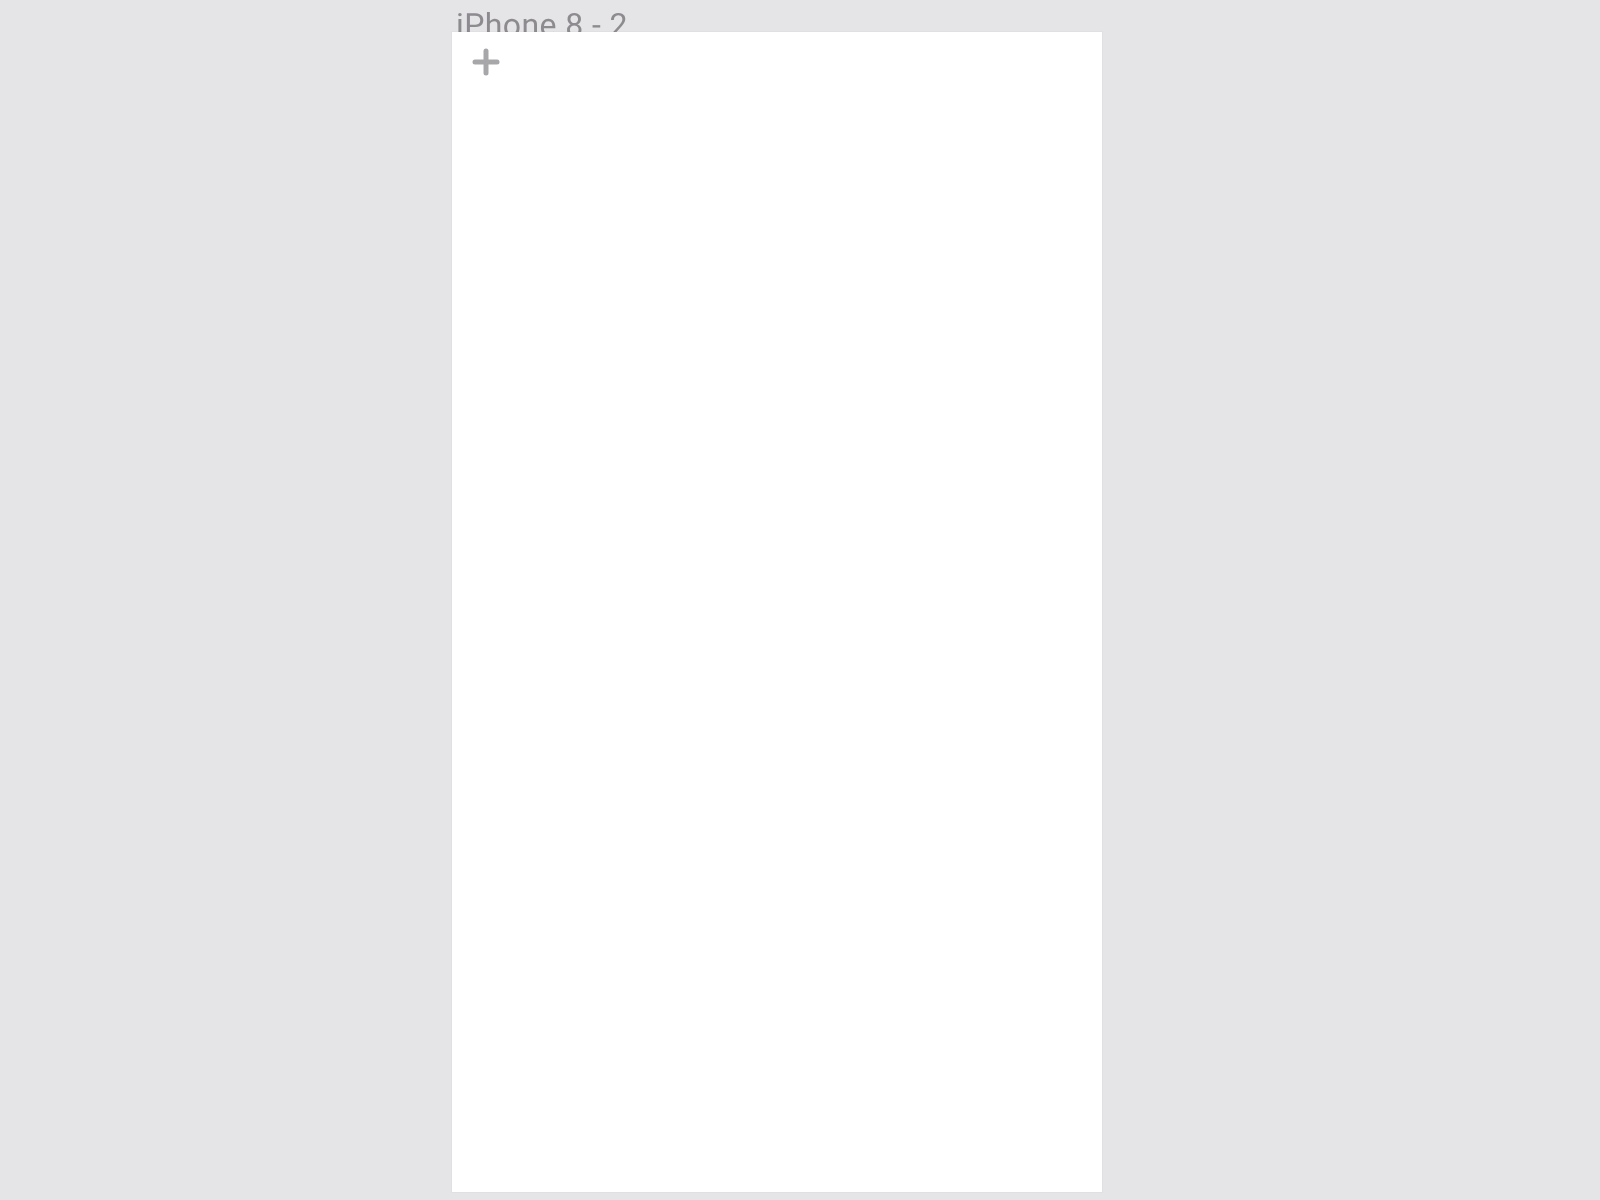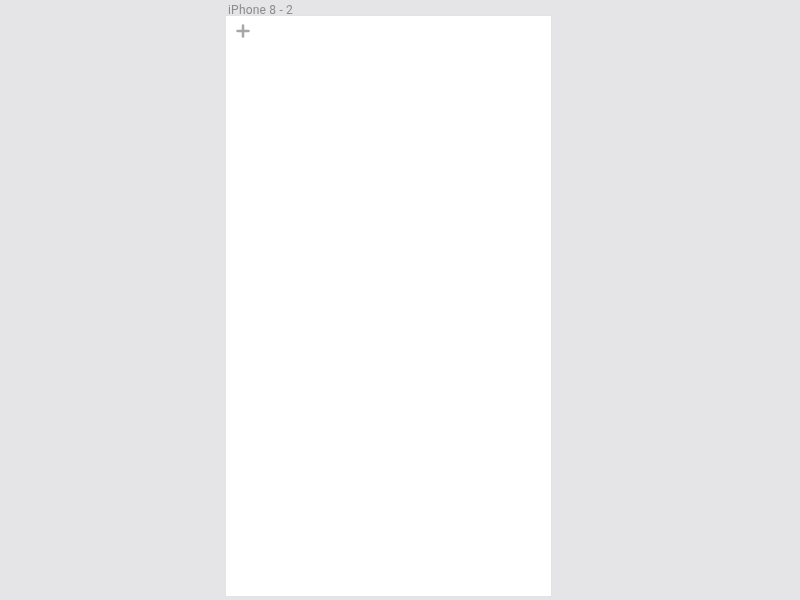--- a/index.html
+++ b/index.html
@@ -19,21 +19,21 @@
       position: absolute;
       top: 0;
       left: 0;
       width: 800px;
       height: 600px;
     }
     .frame-label {
       position: absolute;
       left: 228px;
       top: 3px;
-      font-size: 12px;
+      font-size: 16px;
       color: #8d8b8f;
       font-weight: 400;
       letter-spacing: 0.2px;
     }
     .frame {
       position: absolute;
       left: 226px;
       top: 16px;
       width: 325px;
       height: 580px;

